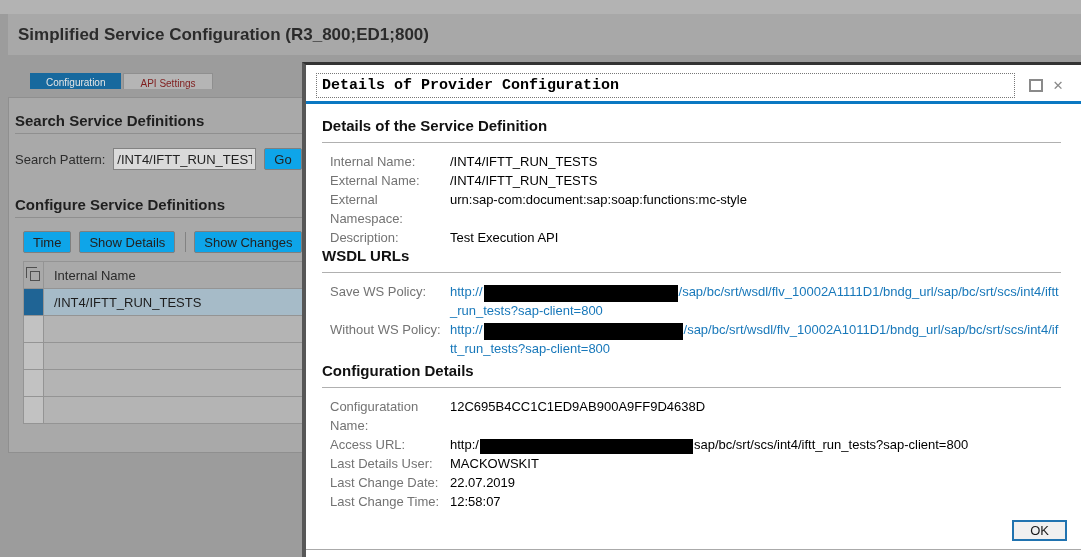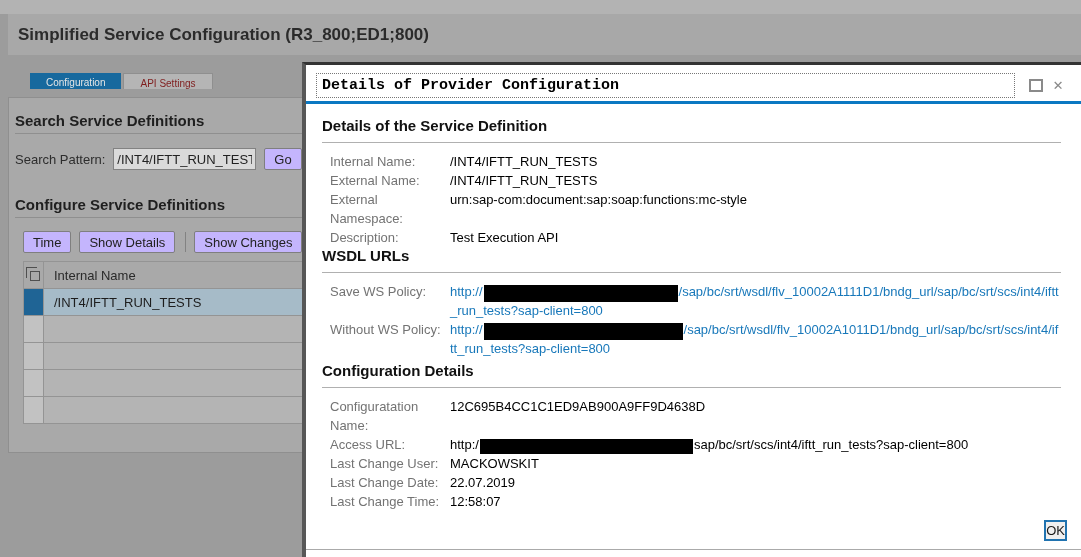--- a/index.html
+++ b/index.html
@@ -20,21 +20,21 @@
   .panel { position:absolute; left:8px; top:97px; right:0; height:356px;
            background:#a9a9a9; border:1px solid #8f8f8f; }
 
   .section-heading { font-size:15px; font-weight:bold; color:#1f1f1f;
                      border-bottom:1px solid #8f8f8f; padding-bottom:4px; }
   .search-heading { position:absolute; left:6px; top:14px; right:0; }
   .search-row { position:absolute; left:6px; top:50px; display:flex; align-items:center; }
   .search-row label { font-size:13px; color:#2d2d2d; margin-right:8px; }
   .search-input { width:143px; height:22px; background:#dadada; border:1px solid #828282;
                   font-family:"Liberation Sans", sans-serif; font-size:13px; color:#222; padding:0 3px; }
-  .btn { background:#c4b5fd; border:1px solid #7f7f7f; border-radius:2px; color:#222;
+  .btn { background:#0ea5e9; border:1px solid #7f7f7f; border-radius:2px; color:#222;
          font-family:"Liberation Sans", sans-serif; font-size:13px; padding:2px 9px; height:22px; cursor:default; }
   .go-btn { margin-left:8px; }
 
   .configure-heading { position:absolute; left:6px; top:98px; right:0; }
   .toolbar { position:absolute; left:14px; top:133px; display:flex; align-items:center; }
   .toolbar .btn { margin-right:8px; }
   .tb-sep { width:1px; height:20px; background:#828282; margin:0 8px 0 2px; }
 
   .grid { position:absolute; left:14px; top:163px; width:920px; border-top:1px solid #949494;
           border-left:1px solid #949494; }
@@ -70,21 +70,21 @@
   .kv-label { width:120px; min-width:120px; font-size:13px; color:#737373; line-height:19px; }
   .kv-value { font-size:13px; color:#000; line-height:19px; word-break:break-all; max-width:630px; }
   .link { color:#1878ba; }
   .redact { display:inline-block; background:#000; vertical-align:middle; margin:0 1px -2px 1px; }
   .redact.r1 { width:194px; height:17px; }
   .redact.r2 { width:199px; height:17px; }
   .redact.r3 { width:213px; height:15px; }
 
   .ok-btn { position:absolute; right:14px; bottom:16px; background:#f0f0f0;
             border:2px solid #2073b0; font-family:"Liberation Sans", sans-serif;
-            font-size:13px; color:#1a1a1a; padding:1px 0; cursor:default; }
+            font-size:13px; color:#1a1a1a; padding:1px 16px; cursor:default; }
   .dlg-footer-line { position:absolute; left:0; right:0; bottom:7px; height:1px; background:#aaaaaa; }
 </style>
 </head>
 <body>
 
 <div class="top-strip"></div>
 
 <div class="title-bar">
   <h1>Simplified Service Configuration (R3_800;ED1;800)</h1>
 </div>
@@ -191,21 +191,21 @@
     <div class="dlg-heading">Configuration Details</div>
     <div class="kv-row">
       <div class="kv-label">Configuratation Name:</div>
       <div class="kv-value">12C695B4CC1C1ED9AB900A9FF9D4638D</div>
     </div>
     <div class="kv-row">
       <div class="kv-label">Access URL:</div>
       <div class="kv-value"><span>http:/</span><span class="redact r3"></span><span>sap/bc/srt/scs/int4/iftt_run_tests?sap-client=800</span></div>
     </div>
     <div class="kv-row">
-      <div class="kv-label">Last Change User:</div>
+      <div class="kv-label">Last Details User:</div>
       <div class="kv-value">MACKOWSKIT</div>
     </div>
     <div class="kv-row">
       <div class="kv-label">Last Change Date:</div>
       <div class="kv-value">22.07.2019</div>
     </div>
     <div class="kv-row">
       <div class="kv-label">Last Change Time:</div>
       <div class="kv-value">12:58:07</div>
     </div>

